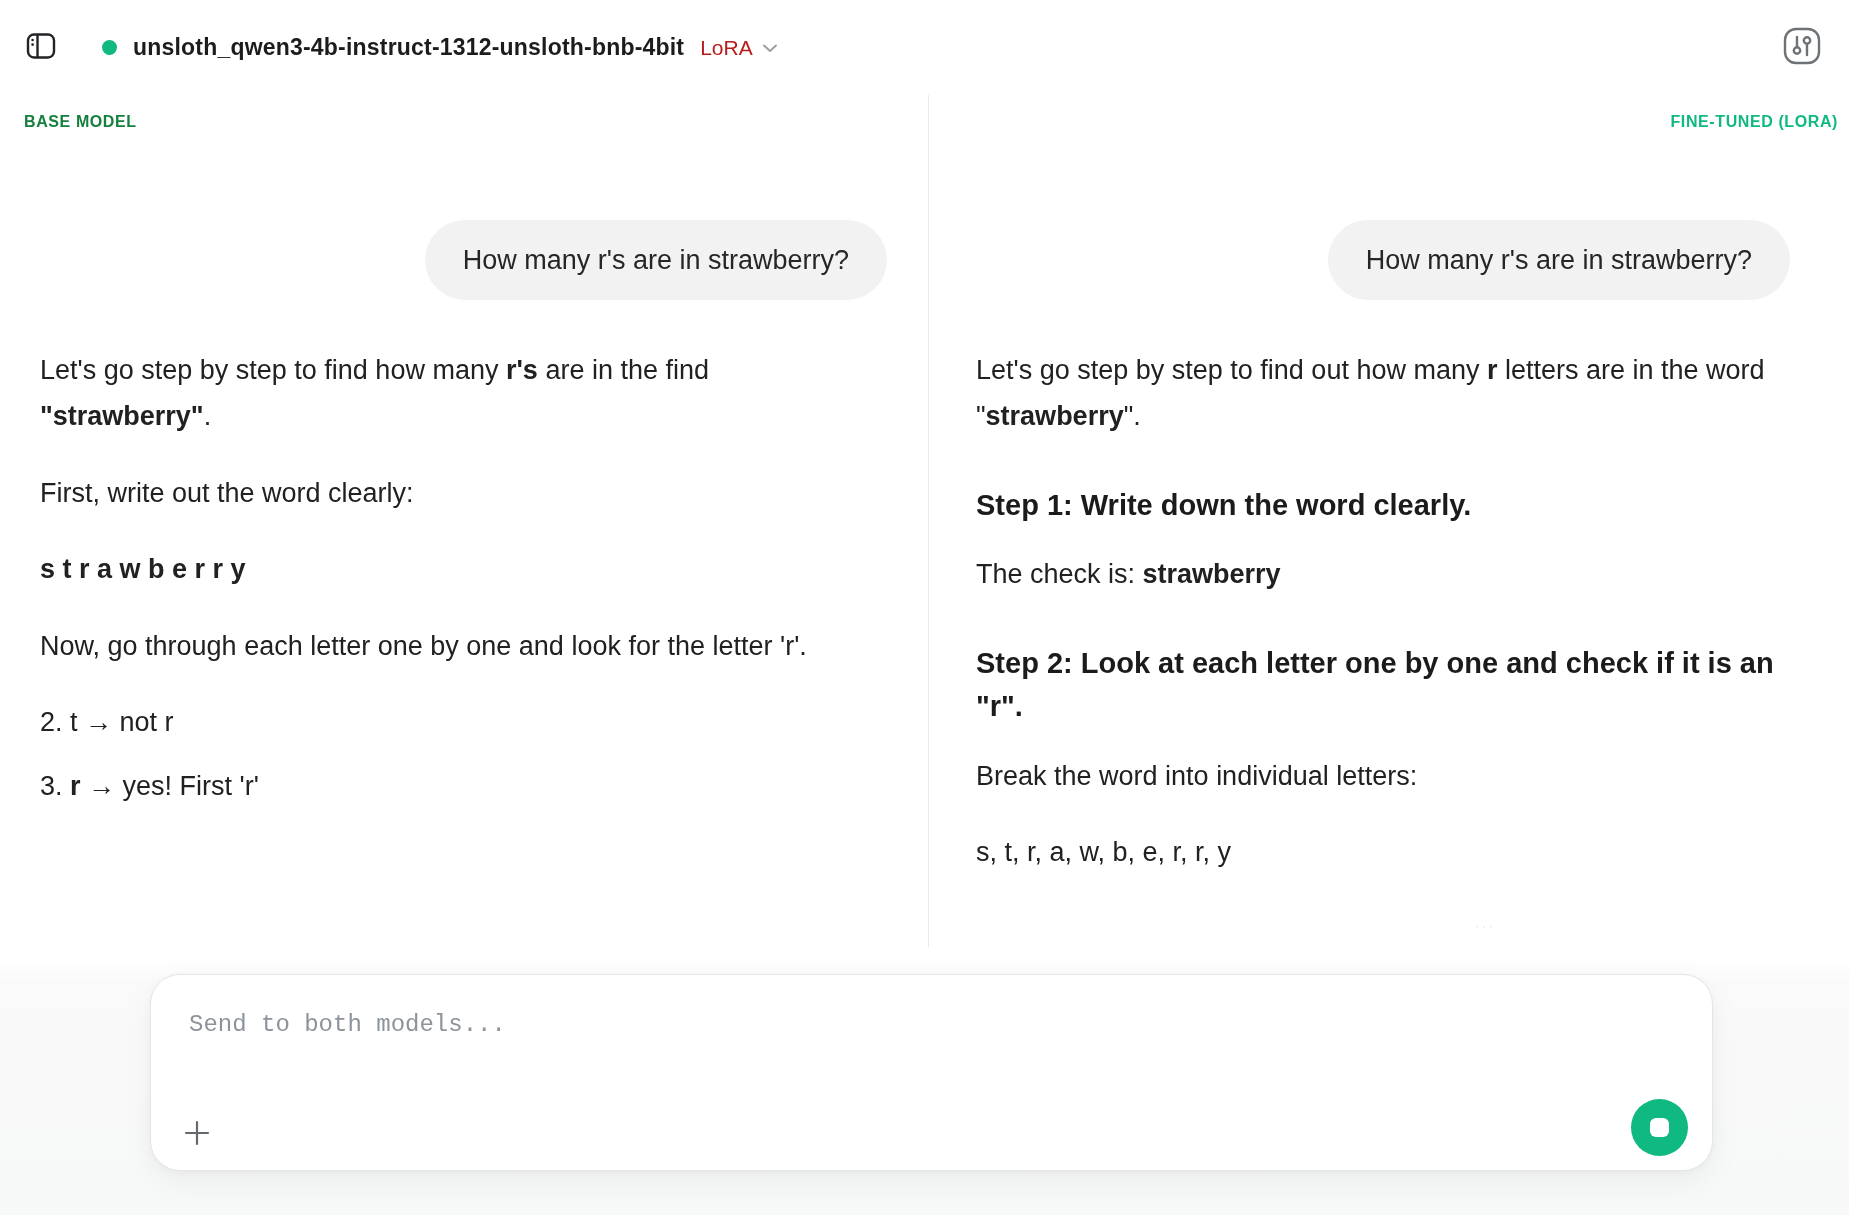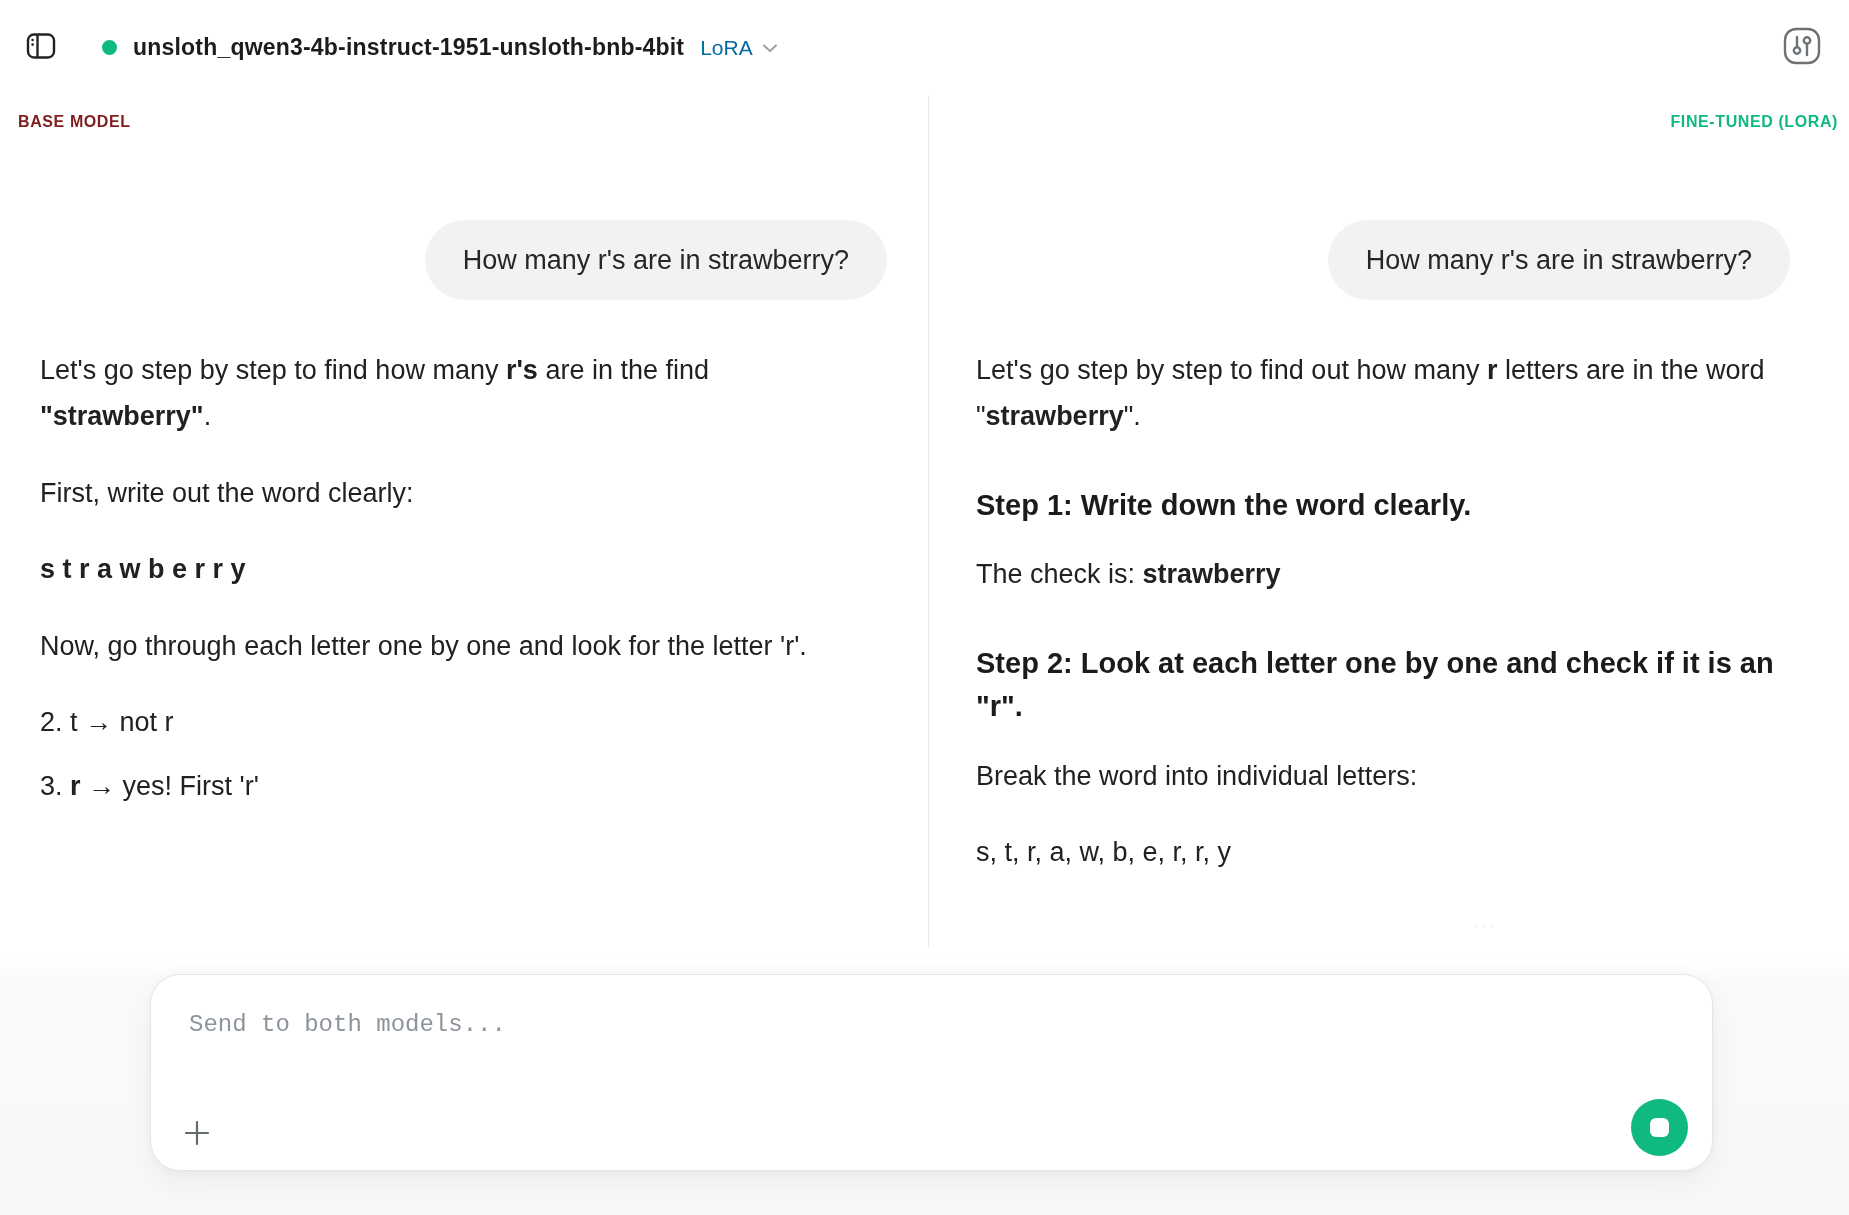--- a/index.html
+++ b/index.html
@@ -10,34 +10,34 @@
     font-family:"Liberation Sans", sans-serif;
   }
 
   
   .header { position:absolute; top:0; left:0; right:0; height:95px;
     display:flex; align-items:center; padding:0 24px; background:#fff; }
   .sidebar-toggle { width:34px; height:34px; border:none; background:transparent;
     display:flex; align-items:center; justify-content:center; cursor:pointer; padding:0; }
   .status-dot { width:15px; height:15px; border-radius:50%; margin-left:44px; }
   .model-name { margin-left:16px; font-size:23px; font-weight:700; color:#1c1c1e; letter-spacing:0.2px; }
-  .adapter-label { margin-left:16px; font-size:21px; font-weight:500; color:#0369a1; }
+  .adapter-label { margin-left:16px; font-size:21px; font-weight:500; color:#b91c1c; }
   .adapter-chevron { margin-left:9px; display:flex; align-items:center; cursor:pointer; }
   .header-spacer { flex:1; }
   .settings-btn { width:46px; height:46px; border:none; background:transparent; padding:0;
     display:flex; align-items:center; justify-content:center; cursor:pointer; }
 
   
   .panel { position:absolute; top:95px; height:852px; overflow:hidden; }
   .panel-base { left:0; width:928px; }
   .panel-ft { left:929px; width:920px; }
   .v-divider { position:absolute; left:928px; top:95px; width:1px; height:852px; background:#e9eaea; }
 
   .col-label { font-size:16px; font-weight:700; letter-spacing:0.6px; margin-top:18px; height:20px; }
-  .panel-base .col-label { color:#7f1d1d; margin-left:18px; }
+  .panel-base .col-label { color:#15803d; margin-left:24px; }
   .panel-ft .col-label { text-align:right; margin-right:11px; }
 
   .bubble-row { display:flex; justify-content:flex-end; margin-top:87px; }
   .panel-base .bubble-row { padding-right:41px; }
   .panel-ft .bubble-row { padding-right:59px; }
   .user-bubble { background:#f2f2f3; border-radius:42px; padding:0 38px; height:80px;
     display:flex; align-items:center; font-size:27px; color:#262626; }
 
   .response { margin-top:47px; font-size:27px; line-height:1.72; color:#212121; }
   .panel-base .response { margin-left:40px; width:805px; }
@@ -76,21 +76,21 @@
     <span>
       <svg width="30" height="28" viewBox="0 0 30 28" fill="none">
         <rect x="2" y="2.5" width="26" height="23" rx="6" stroke="#222326" stroke-width="2.4"></rect>
         <line x1="11.5" y1="3" x2="11.5" y2="25" stroke="#222326" stroke-width="2.4"></line>
         <circle cx="6.6" cy="8" r="1.3" fill="#222326"></circle>
         <circle cx="6.6" cy="12.6" r="1.3" fill="#222326"></circle>
       </svg>
     </span>
   </button>
   <span class="status-dot" style="background:#10b981"></span>
-  <span class="model-name">unsloth_qwen3-4b-instruct-1951-unsloth-bnb-4bit</span>
+  <span class="model-name">unsloth_qwen3-4b-instruct-1312-unsloth-bnb-4bit</span>
   <span class="adapter-label">LoRA</span>
   <span class="adapter-chevron">
     <span>
       <svg width="16" height="10" viewBox="0 0 16 10" fill="none">
         <path d="M2 2.5 L8 8 L14 2.5" stroke="#9aa0a6" stroke-width="2" stroke-linecap="round" stroke-linejoin="round"></path>
       </svg>
     </span>
   </span>
   <span class="header-spacer"></span>
   <button class="settings-btn">

